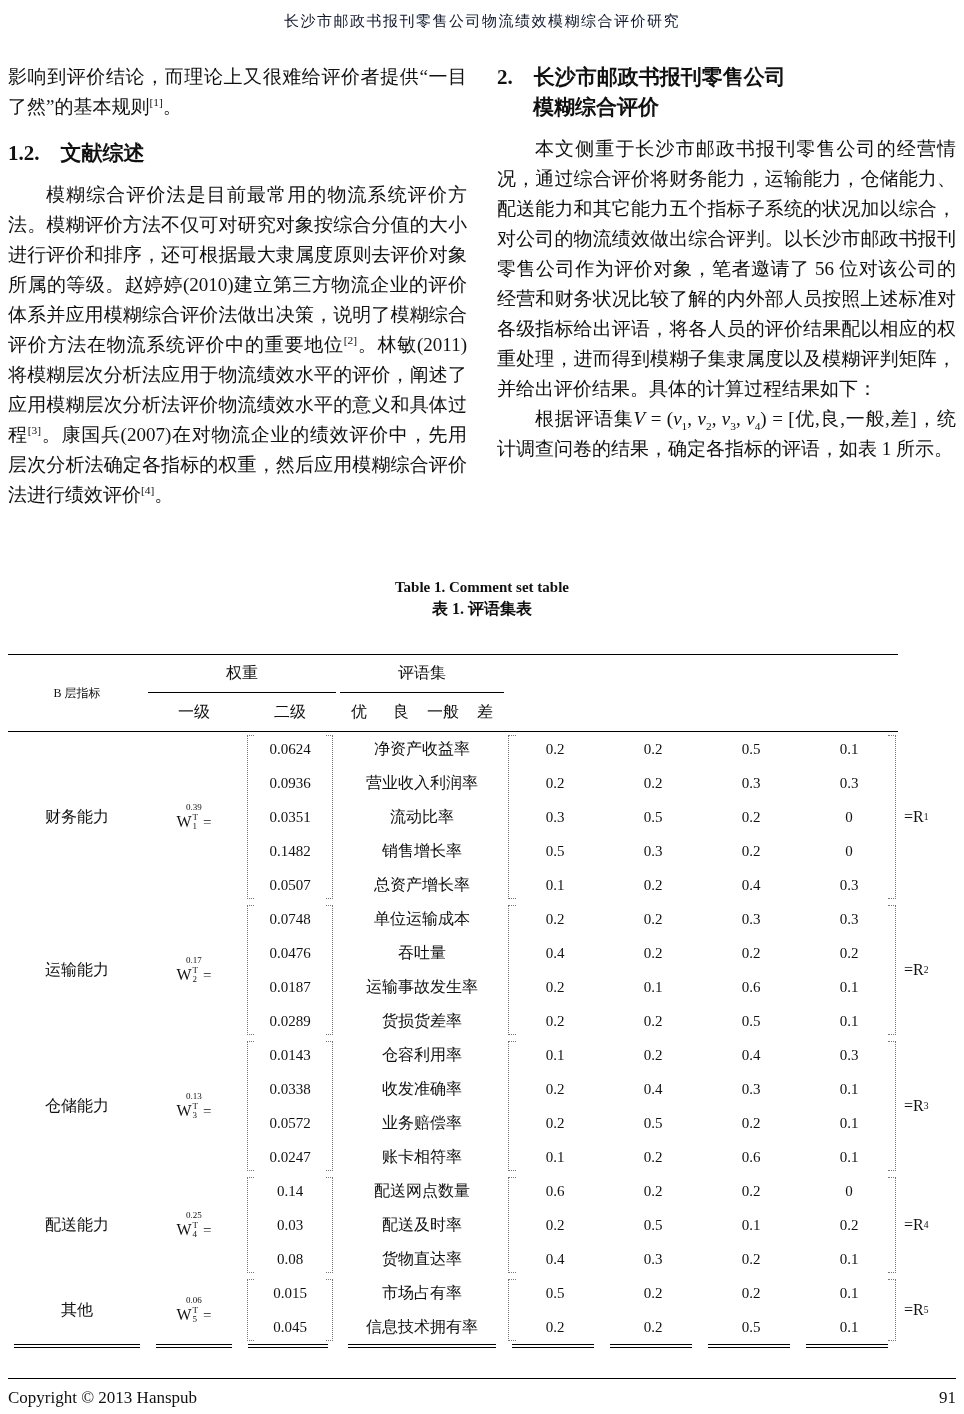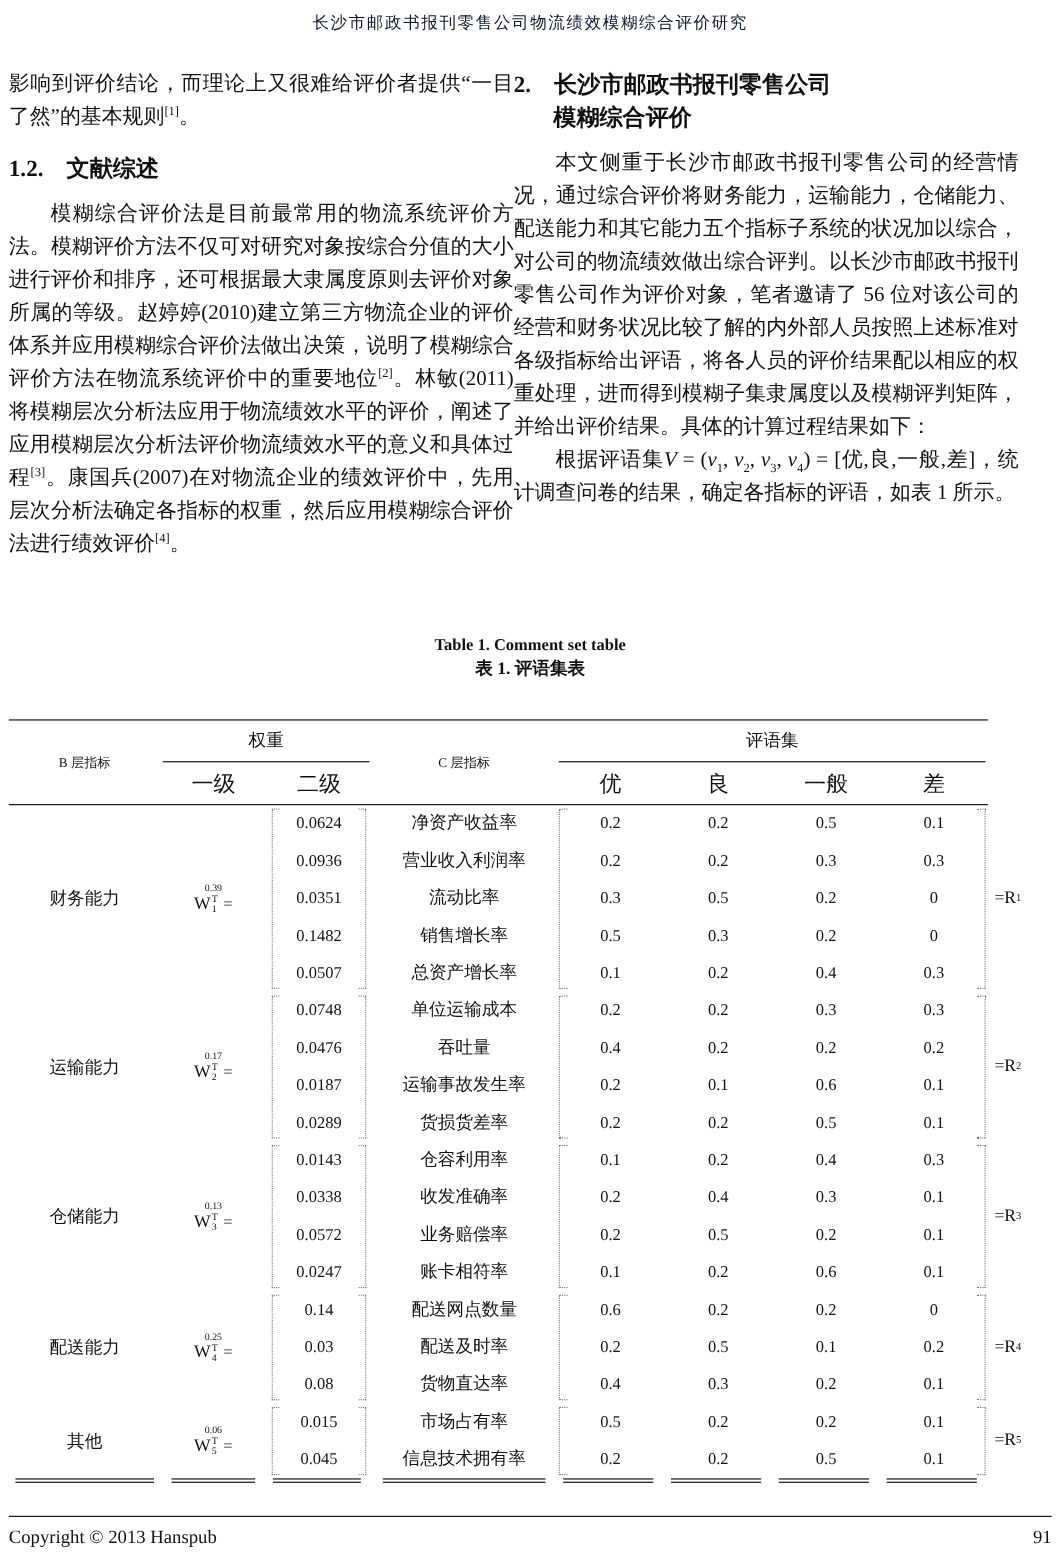--- a/index.html
+++ b/index.html
@@ -5,21 +5,21 @@
   * { margin:0; padding:0; box-sizing:border-box; }
   html, body { background:#ffffff; }
   body {
     width:964px; height:1414px; position:relative; overflow:hidden;
     font-family:"Liberation Serif","DejaVu Serif",serif; color:#111;
   }
   .page { position:absolute; inset:0; padding:10px 8px 0 8px; }
 
   .running-head { text-align:center; font-size:15px; letter-spacing:1.5px; line-height:22px; color:#0f172a; }
 
-  .columns { display:flex; margin-top:30px; min-height:500px; align-items:flex-start; }
+  .columns { display:flex; gap:30px; margin-top:30px; min-height:500px; align-items:flex-start; }
   .col { width:459px; font-size:19px; line-height:30px; text-align:justify; }
   .para { margin:0; }
   .indent { text-indent:2em; }
   sup { font-size:0.6em; vertical-align:super; line-height:0; }
   sub { font-size:0.6em; vertical-align:sub; line-height:0; }
 
   h2.sec { font-size:21px; line-height:30px; font-weight:bold; text-align:left; }
   h2.secL { margin:16px 0 12px 0; }
   h2.sec2 { margin:0 0 12px 0; }
   .h2line { display:block; }
@@ -33,21 +33,21 @@
   .thead { display:flex; height:78px; }
   .thead-main {
     width:890px; display:grid; grid-template-columns:138px 192px 168px 392px;
     border-top:1px solid #000; border-bottom:1px solid #000;
   }
   .thead-r { width:58px; }
   .th-b { display:flex; align-items:center; justify-content:center; font-size:12px; }
   .th-col { display:flex; flex-direction:column; }
   .th-top { height:38px; display:flex; align-items:center; justify-content:center; border-bottom:1px solid #000; margin:0 2px; font-size:16px; }
   .th-sub { flex:1; display:flex; align-items:center; }
-  .th-sub span { display:block; text-align:center; font-size:20px; }
+  .th-sub span { display:block; text-align:center; font-size:16px; }
   .th-w .th-sub span { width:96px; }
   .th-v .th-sub span { width:98px; }
 
   .tgroup { display:flex; }
   .g-b { width:138px; display:flex; align-items:center; justify-content:center; font-size:16px; }
   .g-wlabel { width:96px; display:flex; align-items:center; justify-content:center; }
   .wvec { display:inline-block; text-align:center; }
   .wcoef { display:block; font-size:9px; line-height:9px; text-align:center; margin-bottom:1px; }
   .wrow { font-size:16px; display:inline-flex; align-items:center; }
   .wss { display:inline-flex; flex-direction:column; font-size:9px; line-height:9px; margin-left:1px; text-align:left; }
@@ -110,21 +110,20 @@
     <div class="thead">
       <div class="thead-main">
         <div class="th-b">B 层指标</div>
         <div class="th-col th-w">
           <div class="th-top">权重</div>
           <div class="th-sub">
             <span>一级</span>
             <span>二级</span>
           </div>
         </div>
-        <div class="th-b">C 层指标</div>
         <div class="th-col th-v">
           <div class="th-top">评语集</div>
           <div class="th-sub">
             <span>优</span>
             <span>良</span>
             <span>一般</span>
             <span>差</span>
           </div>
         </div>
       </div>

